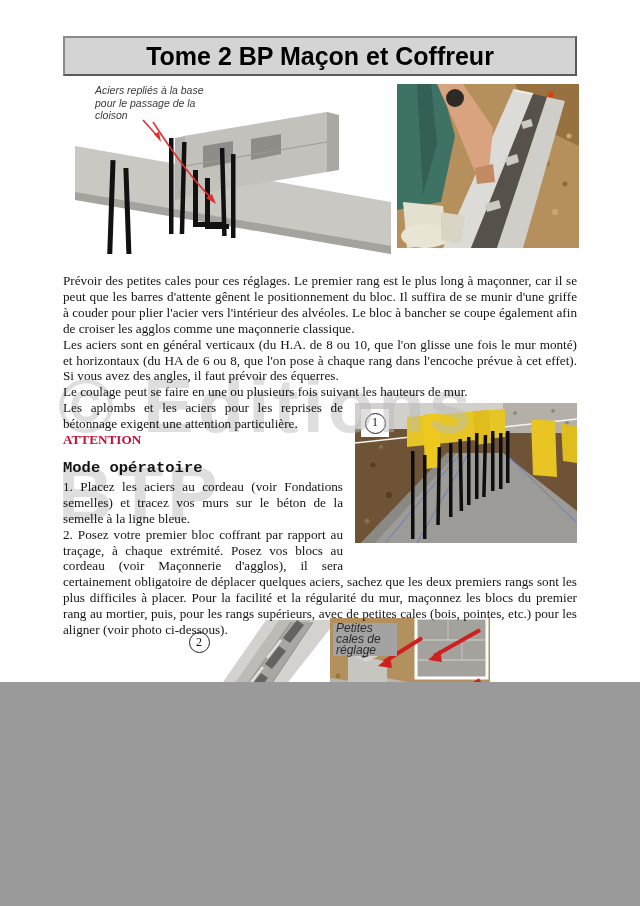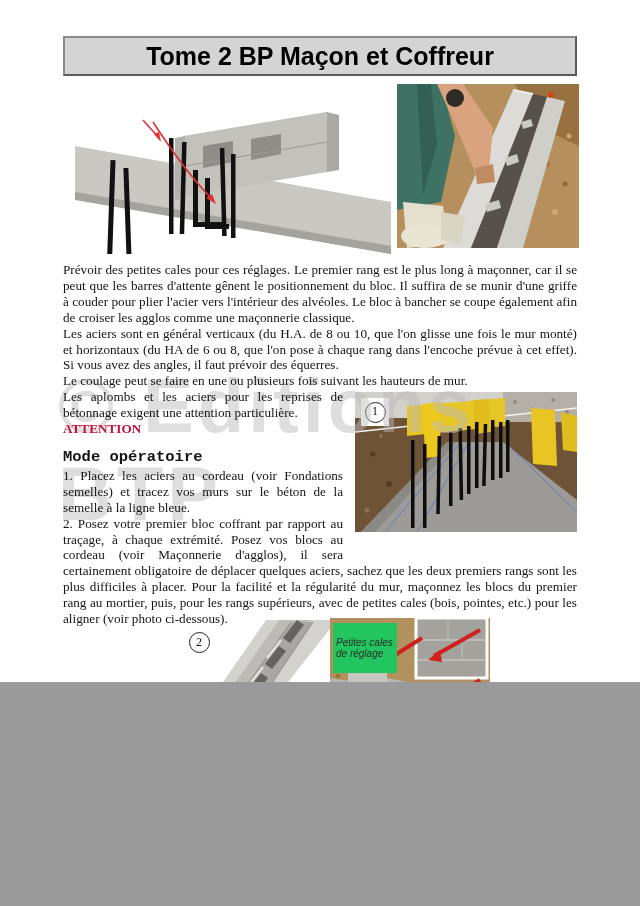--- a/index.html
+++ b/index.html
@@ -11,36 +11,36 @@
           display:flex;align-items:center;justify-content:center;}
   .header span{font-family:"Liberation Sans",sans-serif;font-weight:bold;font-size:25px;color:#000;}
   
   .figbox{position:absolute;}
   .figbox svg{display:block;width:100%;height:100%;}
   .figtl{left:75px;top:84px;width:316px;height:170px;}
   .figtr{left:397px;top:84px;width:182px;height:164px;}
   .fig-label{position:absolute;left:20px;top:0px;width:118px;font-family:"Liberation Sans",sans-serif;
              font-style:italic;font-size:10.5px;line-height:12.5px;color:#3a3a3a;}
   
-  .content1{position:absolute;left:63px;top:262px;width:514px;font-size:13.2px;line-height:15.9px;text-align:justify;}
+  .content1{position:absolute;left:63px;top:273px;width:514px;font-size:13.2px;line-height:15.9px;text-align:justify;}
   .content1 p{margin:0;}
   .t{position:relative;z-index:4;}
   .att{color:#c41236;font-weight:bold;}
   .mode-h{font-size:15.5px;font-weight:bold;margin:13px 0 2px 0;font-family:Liberation Mono, monospace;}
   .fig1{float:right;width:222px;height:140px;margin:3px 0 16px 12px;position:relative;}
   .badge{position:absolute;left:6px;top:6px;width:28px;height:28px;background:#fff;
          display:flex;align-items:center;justify-content:center;}
   .badge i{width:19px;height:19px;border:1.5px solid #222;border-radius:50%;font-style:normal;
            display:flex;align-items:center;justify-content:center;font-size:12px;}
   .figrow2{position:absolute;left:63px;top:618px;width:514px;height:172px;}
   .fig2{position:absolute;left:88px;top:2px;width:186px;height:166px;}
   .fig2 .badge{left:34px;top:8px;background:transparent;}
   .photo2{position:absolute;left:267px;top:0;width:160px;height:168px;}
-  .plabel{position:absolute;background:#22c55e;font-family:"Liberation Sans",sans-serif;font-style:italic;
-          font-size:10px;line-height:11px;color:#2c2c2c;padding:14px 3px;z-index:3;}
+  .plabel{position:absolute;background:#a3a3a3;font-family:"Liberation Sans",sans-serif;font-style:italic;
+          font-size:12px;line-height:11px;color:#2c2c2c;padding:0 3px;z-index:3;}
   .pl-top{left:3px;top:5px;width:58px;}
   .pl-bottom{left:101px;top:128px;width:52px;}
   .step3{position:absolute;left:63px;top:791px;width:514px;font-size:13.2px;line-height:15.9px;}
   
   .watermark{position:absolute;left:58px;top:362px;z-index:2;pointer-events:none;
              font-family:"Liberation Sans",sans-serif;font-weight:bold;
              font-size:76px;line-height:88px;letter-spacing:4px;color:rgba(186,186,186,0.48);white-space:nowrap;}
   
   .logo{position:absolute;left:90px;top:816px;width:258px;height:82px;font-family:"Liberation Sans",sans-serif;}
   .logoline{position:absolute;left:6px;top:16px;font-size:30px;font-weight:bold;letter-spacing:-1px;white-space:nowrap;}
@@ -84,20 +84,21 @@
       <rect x="156" y="70" width="4.5" height="84" fill="#111"></rect>
       <rect x="118" y="86" width="5" height="56" fill="#111"></rect>
       <rect x="118" y="138" width="30" height="5" fill="#111"></rect>
       <rect x="130" y="94" width="5" height="50" fill="#111"></rect>
       <rect x="130" y="140" width="24" height="5" fill="#111"></rect>
       <path d="M68,36 L84,54" stroke="#e03131" stroke-width="1.6" fill="none"></path>
       <polygon points="86,58 79,50 84,48" fill="#e03131"></polygon>
       <path d="M78,38 C100,72 122,100 138,116" stroke="#e03131" stroke-width="1.6" fill="none"></path>
       <polygon points="141,120 131,114 137,110" fill="#e03131"></polygon>
     </svg>
+    <span class="fig-label">Aciers repliés à la base pour le passage de la cloison</span>
   </div>
 
   <div class="figbox figtr">
     <svg viewBox="0 0 182 164">
       <rect x="0" y="0" width="182" height="164" fill="#b6905c"></rect>
       <polygon points="118,0 182,0 182,62 140,42" fill="#97713f"></polygon>
       <circle cx="150" cy="80" r="3" fill="#a07944"></circle>
         <circle cx="168" cy="100" r="2.5" fill="#8d6a3c"></circle>
       <circle cx="158" cy="128" r="3" fill="#caa874"></circle>
         <circle cx="140" cy="60" r="2" fill="#8d6a3c"></circle>

